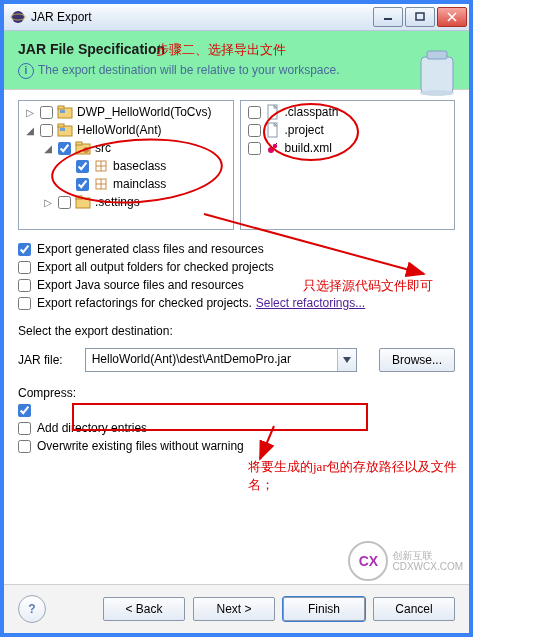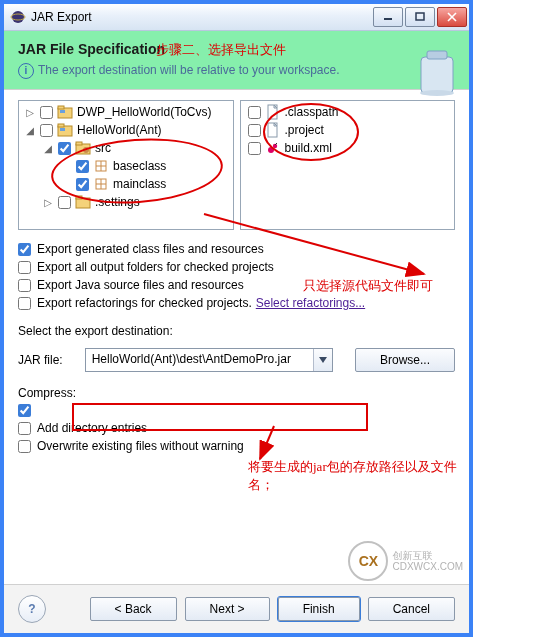--- a/index.html
+++ b/index.html
@@ -27,30 +27,30 @@
 .tree-row .txt{padding-left:1px}
 .opt-row{display:flex;align-items:center;margin:4px 0}
 .opt-row input[type=checkbox]{width:13px;height:13px;margin:0 6px 0 0;accent-color:#3b7dd8}
 .link{color:#4c1d95;text-decoration:underline;margin-left:4px;cursor:pointer}
 .hr-label{margin-top:14px}
 .dest-row{display:flex;align-items:center;gap:22px;margin-top:10px}
 .dest-row .fld{flex:1}
 .combo{display:flex;border:1px solid #8a98aa;height:22px;background:#fff}
 .combo input{flex:1;border:0;outline:0;padding:0 6px;font-family:inherit;font-size:12px;height:20px}
 .combo .arrow{width:18px;height:100%;border-left:1px solid #b3bccc;display:flex;align-items:center;justify-content:center;background:linear-gradient(#fbfcfe,#e4ebf5)}
-.btn{height:24px;border:1px solid #8a98aa;background:linear-gradient(#fbfcfe,#e4ebf5);border-radius:2px;padding:0 24px;font-size:12px;cursor:pointer}
+.btn{height:24px;border:1px solid #8a98aa;background:linear-gradient(#fbfcfe,#e4ebf5);border-radius:2px;padding:0 12px;font-size:12px;cursor:pointer}
 .footer{height:48px;border-top:1px solid #d0d0d0;display:flex;align-items:center;padding:0 14px;gap:8px;justify-content:flex-end;background:#f3f3f3}
 .footer .help{width:26px;height:26px;border:1px solid #9aa6b6;border-radius:50%;display:flex;align-items:center;justify-content:center;margin-right:auto;background:linear-gradient(#fff,#e8eef7);color:#5a7bb0;font-weight:700}
 .btn-wide{min-width:82px}
 .btn-primary{outline:1px solid #3b7dd8;outline-offset:0}
 .red-box{position:absolute;border:2px solid #d00;pointer-events:none}
 .red-oval{position:absolute;border:2px solid #d00;border-radius:50%;pointer-events:none}
 svg.arrow-svg{position:absolute;left:0;top:0;pointer-events:none}
 .watermark{position:absolute;right:6px;bottom:52px;display:flex;align-items:center;opacity:.9}
-.watermark .wm-icon{width:36px;height:36px;border:2px solid #bbb;border-radius:50%;display:flex;align-items:center;justify-content:center;color:#a16207;font-weight:700;font-size:14px}
+.watermark .wm-icon{width:36px;height:36px;border:2px solid #bbb;border-radius:50%;display:flex;align-items:center;justify-content:center;color:#a21caf;font-weight:700;font-size:14px}
 .watermark .wm-txt{font-size:10px;color:#aaa;line-height:11px;margin-left:4px}
 </style>
 </head>
 <body>
 
 <div class="window">
 
   <div class="titlebar">
     <span class="titlebar-icon">
       <svg width="16" height="16" viewBox="0 0 16 16">

